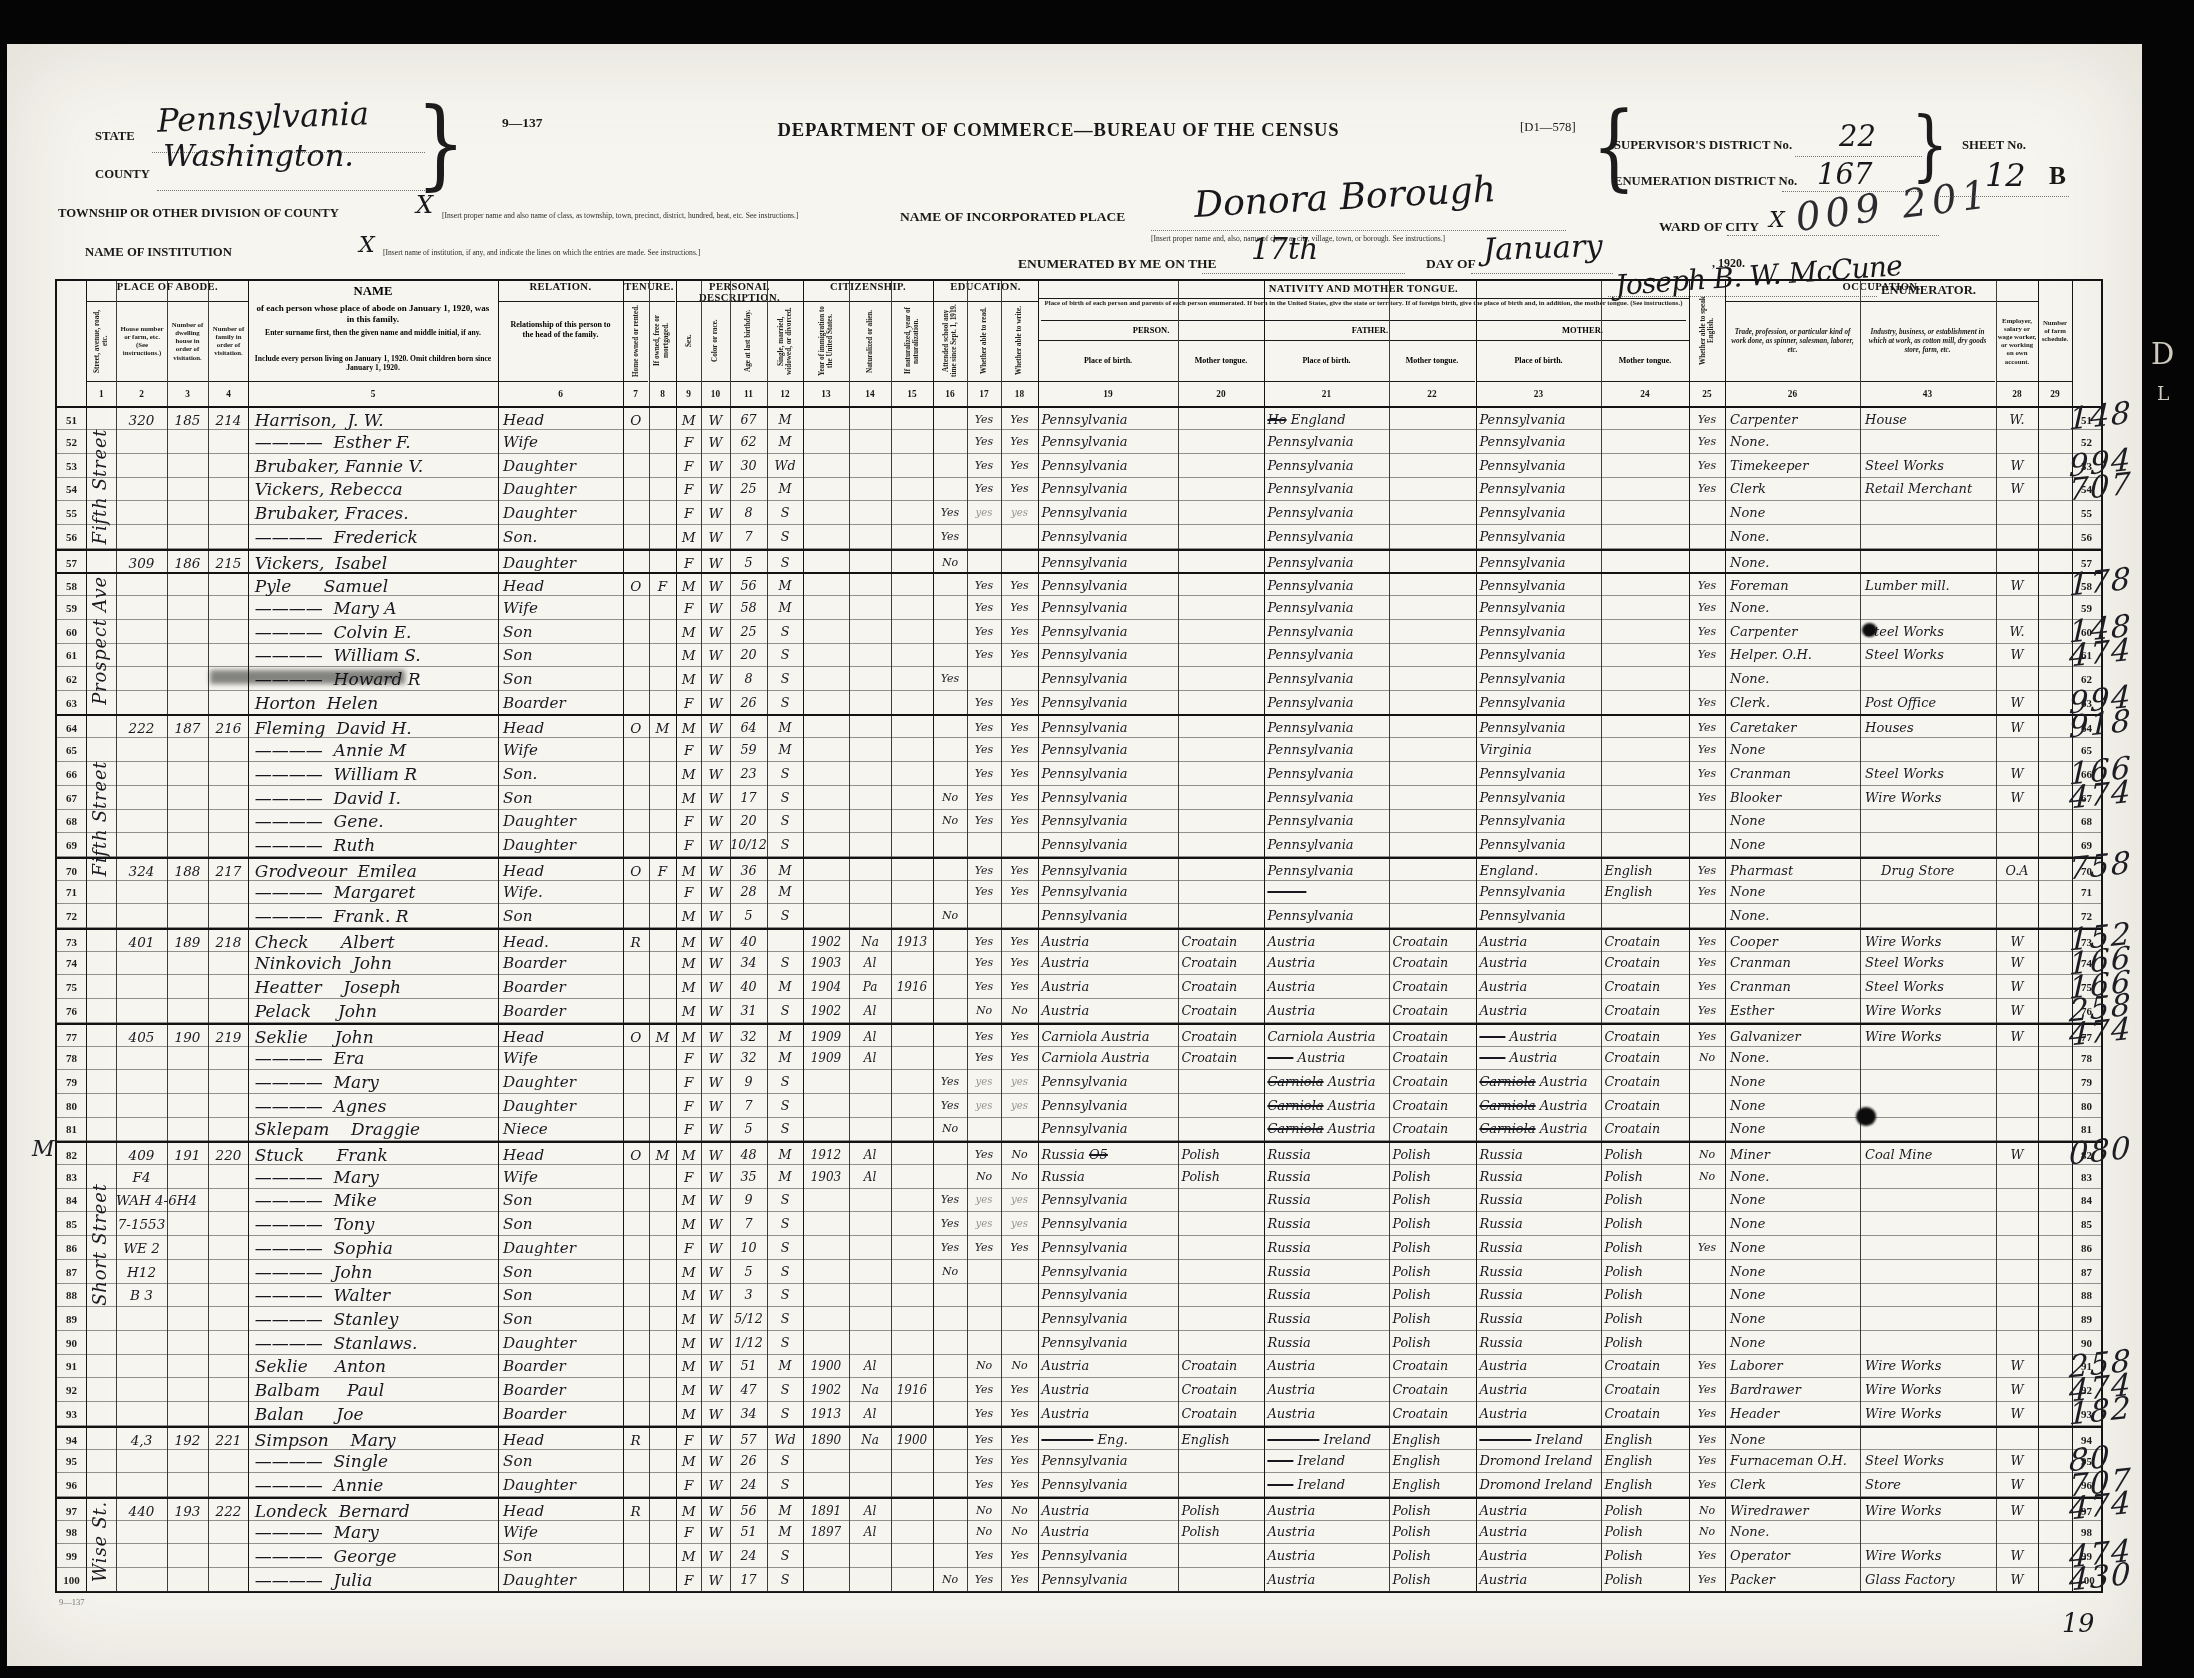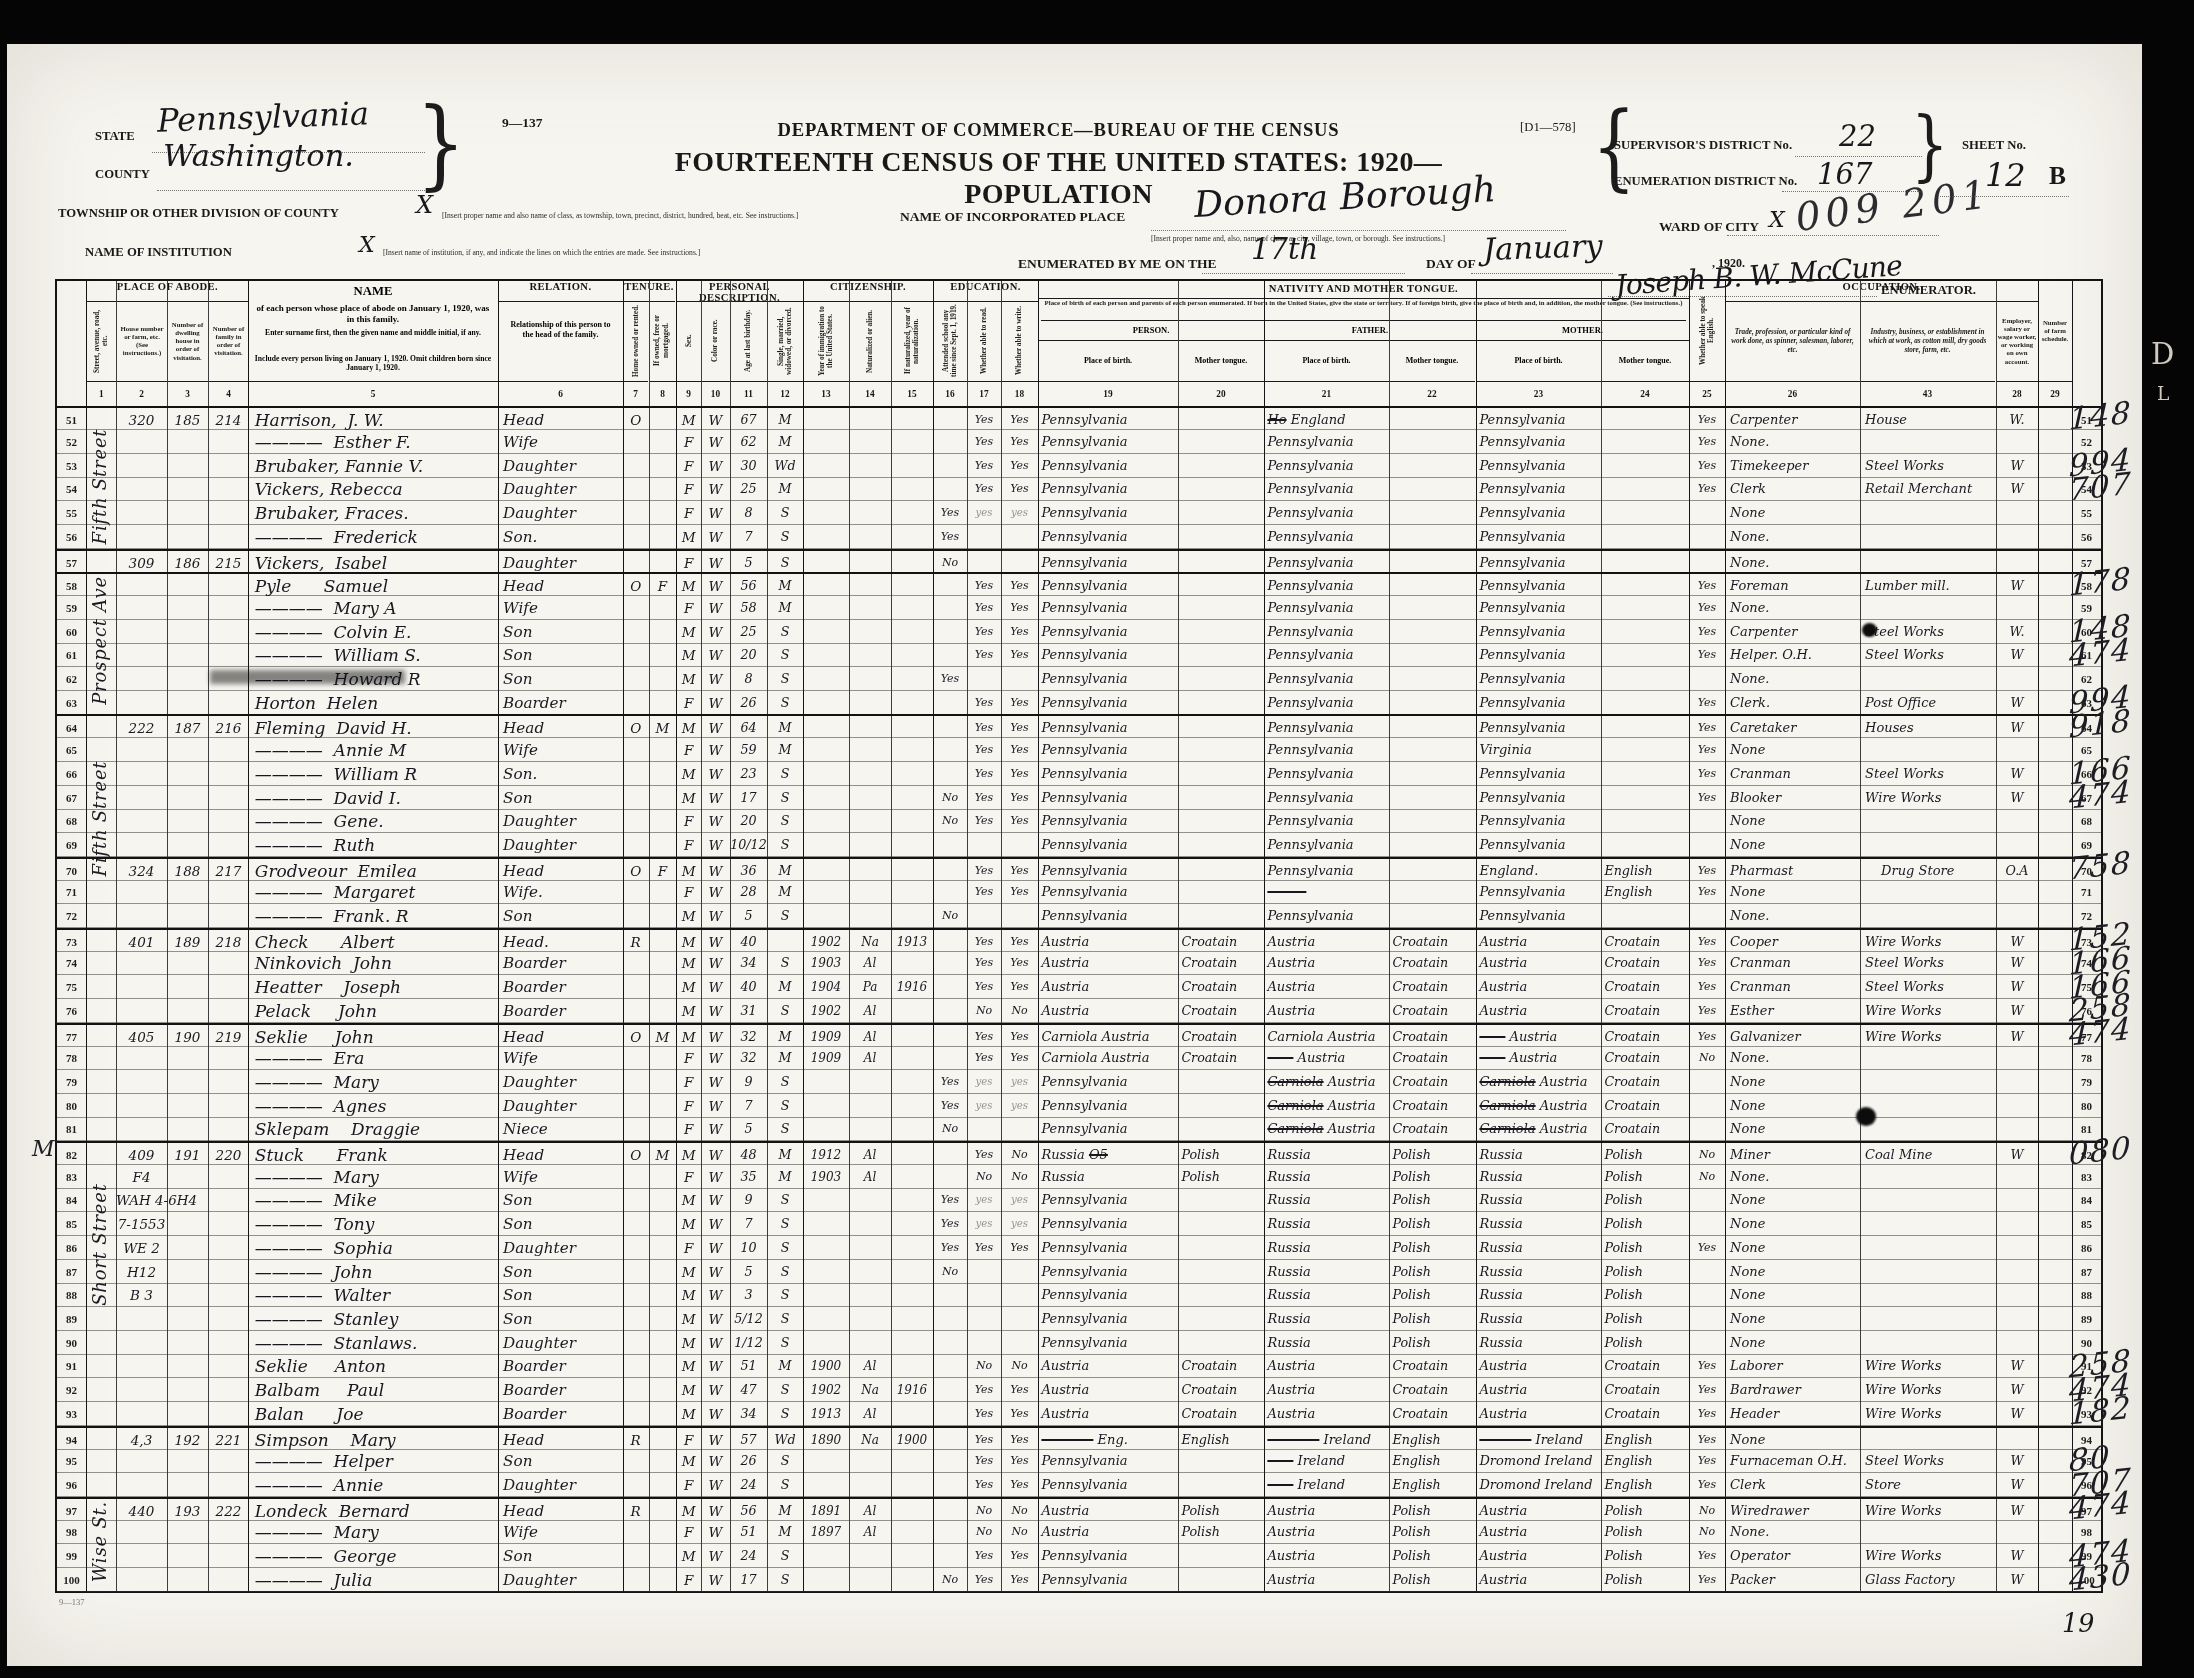--- a/index.html
+++ b/index.html
@@ -81,21 +81,20 @@
 </style>
 </head>
 <body>
 
 <div id="page">
   <div id="paper"></div>
 
   <div class="abs print bold" style="left:502px;top:115px;font-size:13.5px;">9—137</div>
   <div class="abs print bold" style="left:720px;top:119px;width:677px;text-align:center;font-size:18.6px;letter-spacing:0.8px;">DEPARTMENT OF COMMERCE—BUREAU OF THE CENSUS</div>
   <div class="abs print" style="left:1520px;top:120px;font-size:12.7px;">[D1—578]</div>
-  <div class="abs print bold" style="left:593px;top:146px;width:931px;text-align:center;font-size:28px;letter-spacing:0.4px;">FOURTEENTH CENSUS OF THE UNITED STATES: 1920—POPULATION</div>
 
   <div class="abs print bold" style="left:95px;top:129px;font-size:12.7px;">STATE</div>
   <div class="abs hw" style="left:157px;top:98px;font-size:32px;transform:rotate(-2deg);">Pennsylvania</div>
   <div class="dotl" style="left:152px;top:152px;width:273px;"></div>
   <div class="abs print bold" style="left:95px;top:167px;font-size:12.7px;">COUNTY</div>
   <div class="abs hw" style="left:163px;top:138px;font-size:30.5px;">Washington.</div>
   <div class="dotl" style="left:157px;top:190px;width:268px;"></div>
   <div class="abs brace" style="left:416px;top:98px;font-size:78px;transform:scaleY(1.25);">}</div>
 
   <div class="abs print bold" style="left:58px;top:206px;font-size:12.7px;">TOWNSHIP OR OTHER DIVISION OF COUNTY</div>
@@ -1156,21 +1155,21 @@
         <div class="cell c-fb" style="left: 1207px; width: 125px;"><span class="strike">————</span> Ireland</div>
         <div class="cell c-ft" style="left: 1332px; width: 86px;">English</div>
         <div class="cell c-mb" style="left: 1419px; width: 125px;"><span class="strike">————</span> Ireland</div>
         <div class="cell c-mt" style="left: 1544px; width: 88px;">English</div>
         <div class="cell c-en" style="left: 1632px; width: 36px;">Yes</div>
         <div class="cell c-oc" style="left: 1668px; width: 135px;">None</div>
         <div class="cell c-ln_r lnp" style="left: 2015px; width: 29px;">94</div>
       </div>
       <div class="trow" style="left: 0px; top: 1168px; width: 2044px; height: 24px;">
         <div class="cell c-ln_l lnp" style="left: 0px; width: 29px;">95</div>
-        <div class="cell c-name" style="left: 191px; width: 250px;">————  Helper</div>
+        <div class="cell c-name" style="left: 191px; width: 250px;">————  Single</div>
         <div class="cell c-rel" style="left: 441px; width: 125px;">Son</div>
         <div class="cell c-sx" style="left: 619px; width: 25.4px;">M</div>
         <div class="cell c-c" style="left: 644px; width: 29px;">W</div>
         <div class="cell c-a" style="left: 673px; width: 37px;">26</div>
         <div class="cell c-ms" style="left: 710px; width: 36px;">S</div>
         <div class="cell c-rd" style="left: 910px; width: 34px;">Yes</div>
         <div class="cell c-wr" style="left: 944px; width: 37px;">Yes</div>
         <div class="cell c-pb" style="left: 981px; width: 140px;">Pennsylvania</div>
         <div class="cell c-fb" style="left: 1207px; width: 125px;"><span class="strike">——</span> Ireland</div>
         <div class="cell c-ft" style="left: 1332px; width: 86px;">English</div>

